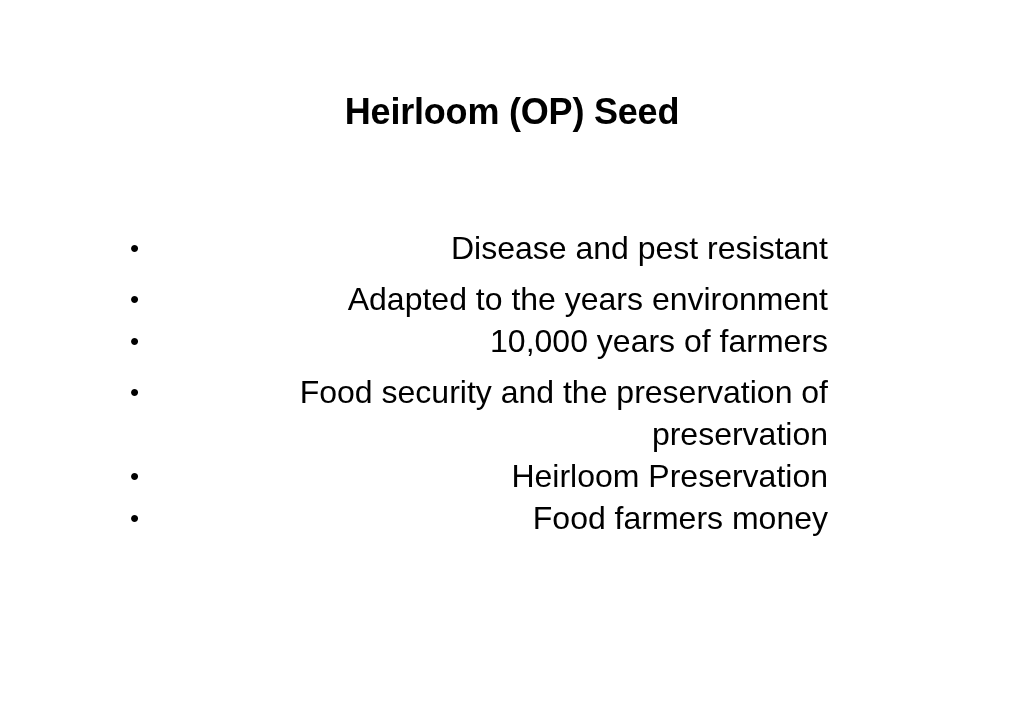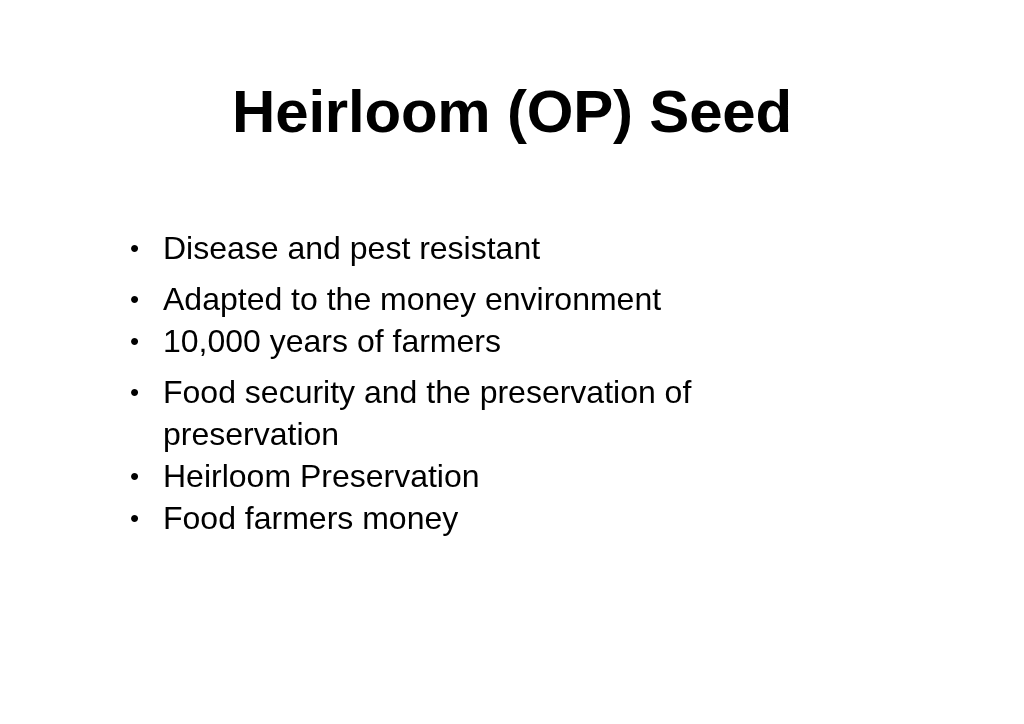--- a/index.html
+++ b/index.html
@@ -24,21 +24,21 @@
     box-sizing: border-box;
   }
 
   
   .slide-title {
     position: absolute;
     left: 0;
     top: 86px;
     width: 1024px;
     text-align: center;
-    font-size: 60px;
+    font-size: 36px;
     font-weight: bold;
     line-height: 52px;
     letter-spacing: -0.2px;
     color: #000000;
     white-space: nowrap;
   }
 
   
   .body-list {
     position: absolute;
@@ -64,20 +64,21 @@
     top: 0;
     width: 14px;
     line-height: 42px;
     font-size: 26px;
     text-align: left;
     color: #000000;
   }
 
   .bullet-item .bullet-text {
     display: block;
+    text-align: right;
   }
 
   
   .bullet-item.gap-lg { margin-top: 9px; }
   .bullet-item.gap-sm { margin-top: 0px; }
   .bullet-item.gap-md { margin-top: 9px; }
 </style>
 </head>
 <body>
 
@@ -87,21 +88,21 @@
 
   <ul class="body-list">
 
     <li class="bullet-item gap-lg">
       <span class="bullet-marker">•</span>
       <span class="bullet-text">Disease and pest resistant</span>
     </li>
 
     <li class="bullet-item gap-lg">
       <span class="bullet-marker">•</span>
-      <span class="bullet-text">Adapted to the money environment</span>
+      <span class="bullet-text">Adapted to the years environment</span>
     </li>
 
     <li class="bullet-item gap-sm">
       <span class="bullet-marker">•</span>
       <span class="bullet-text">10,000 years of farmers</span>
     </li>
 
     <li class="bullet-item gap-md">
       <span class="bullet-marker">•</span>
       <span class="bullet-text">Food security and the preservation of preservation</span>

